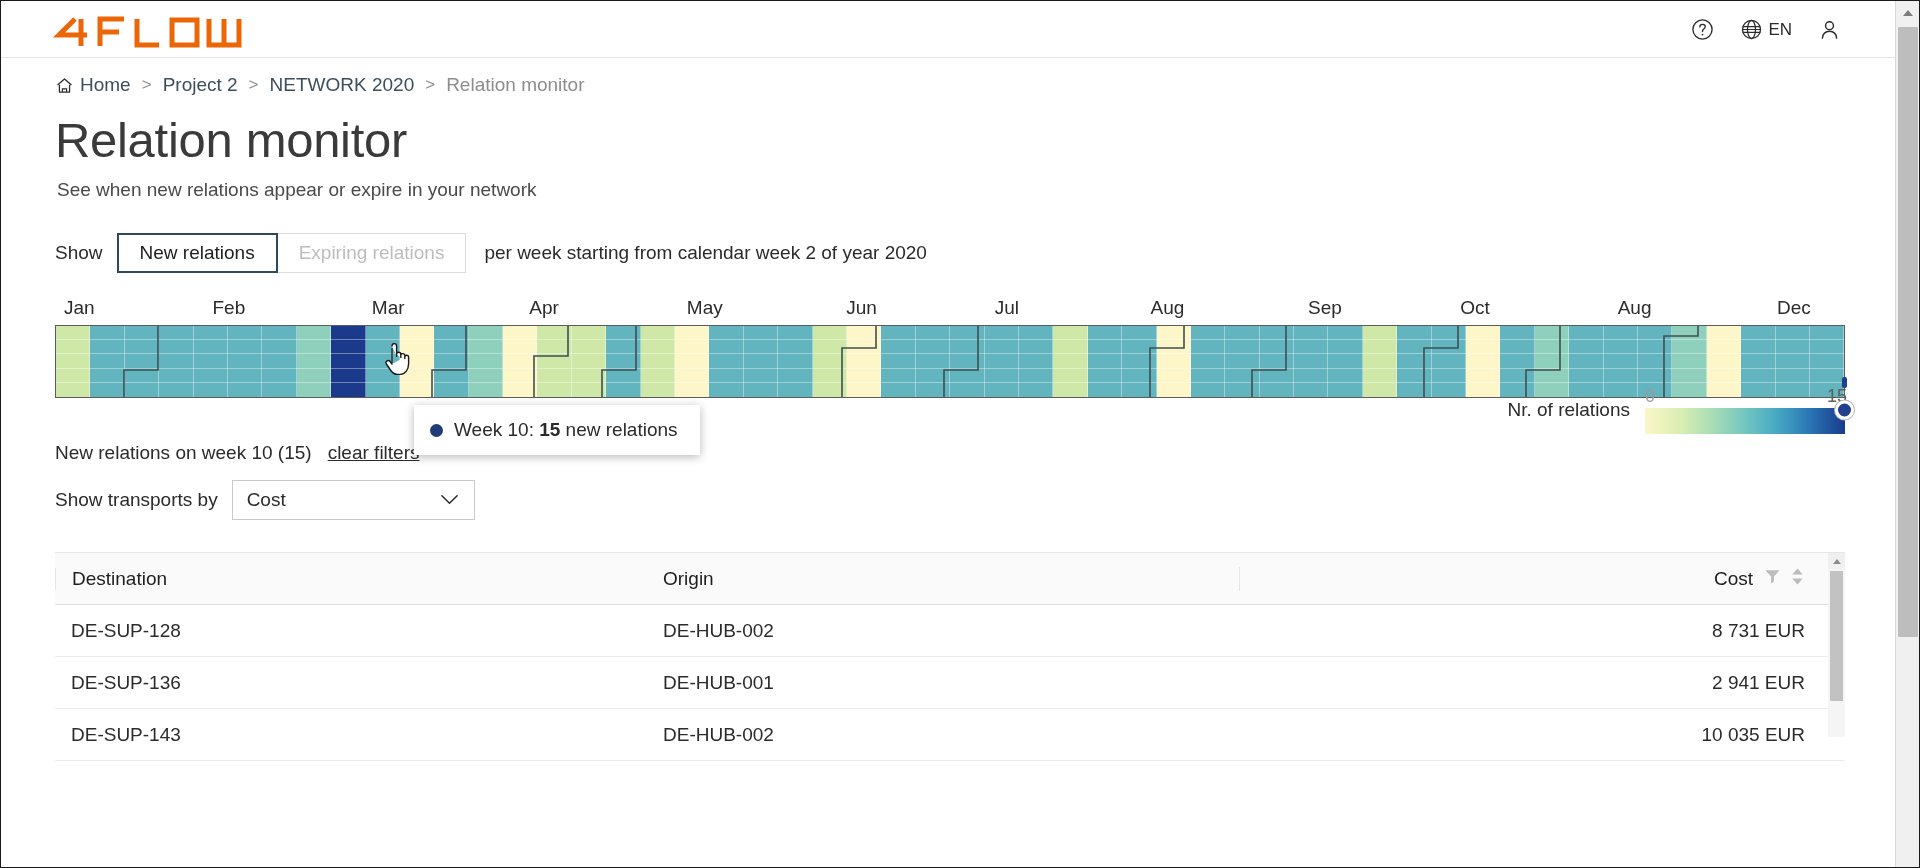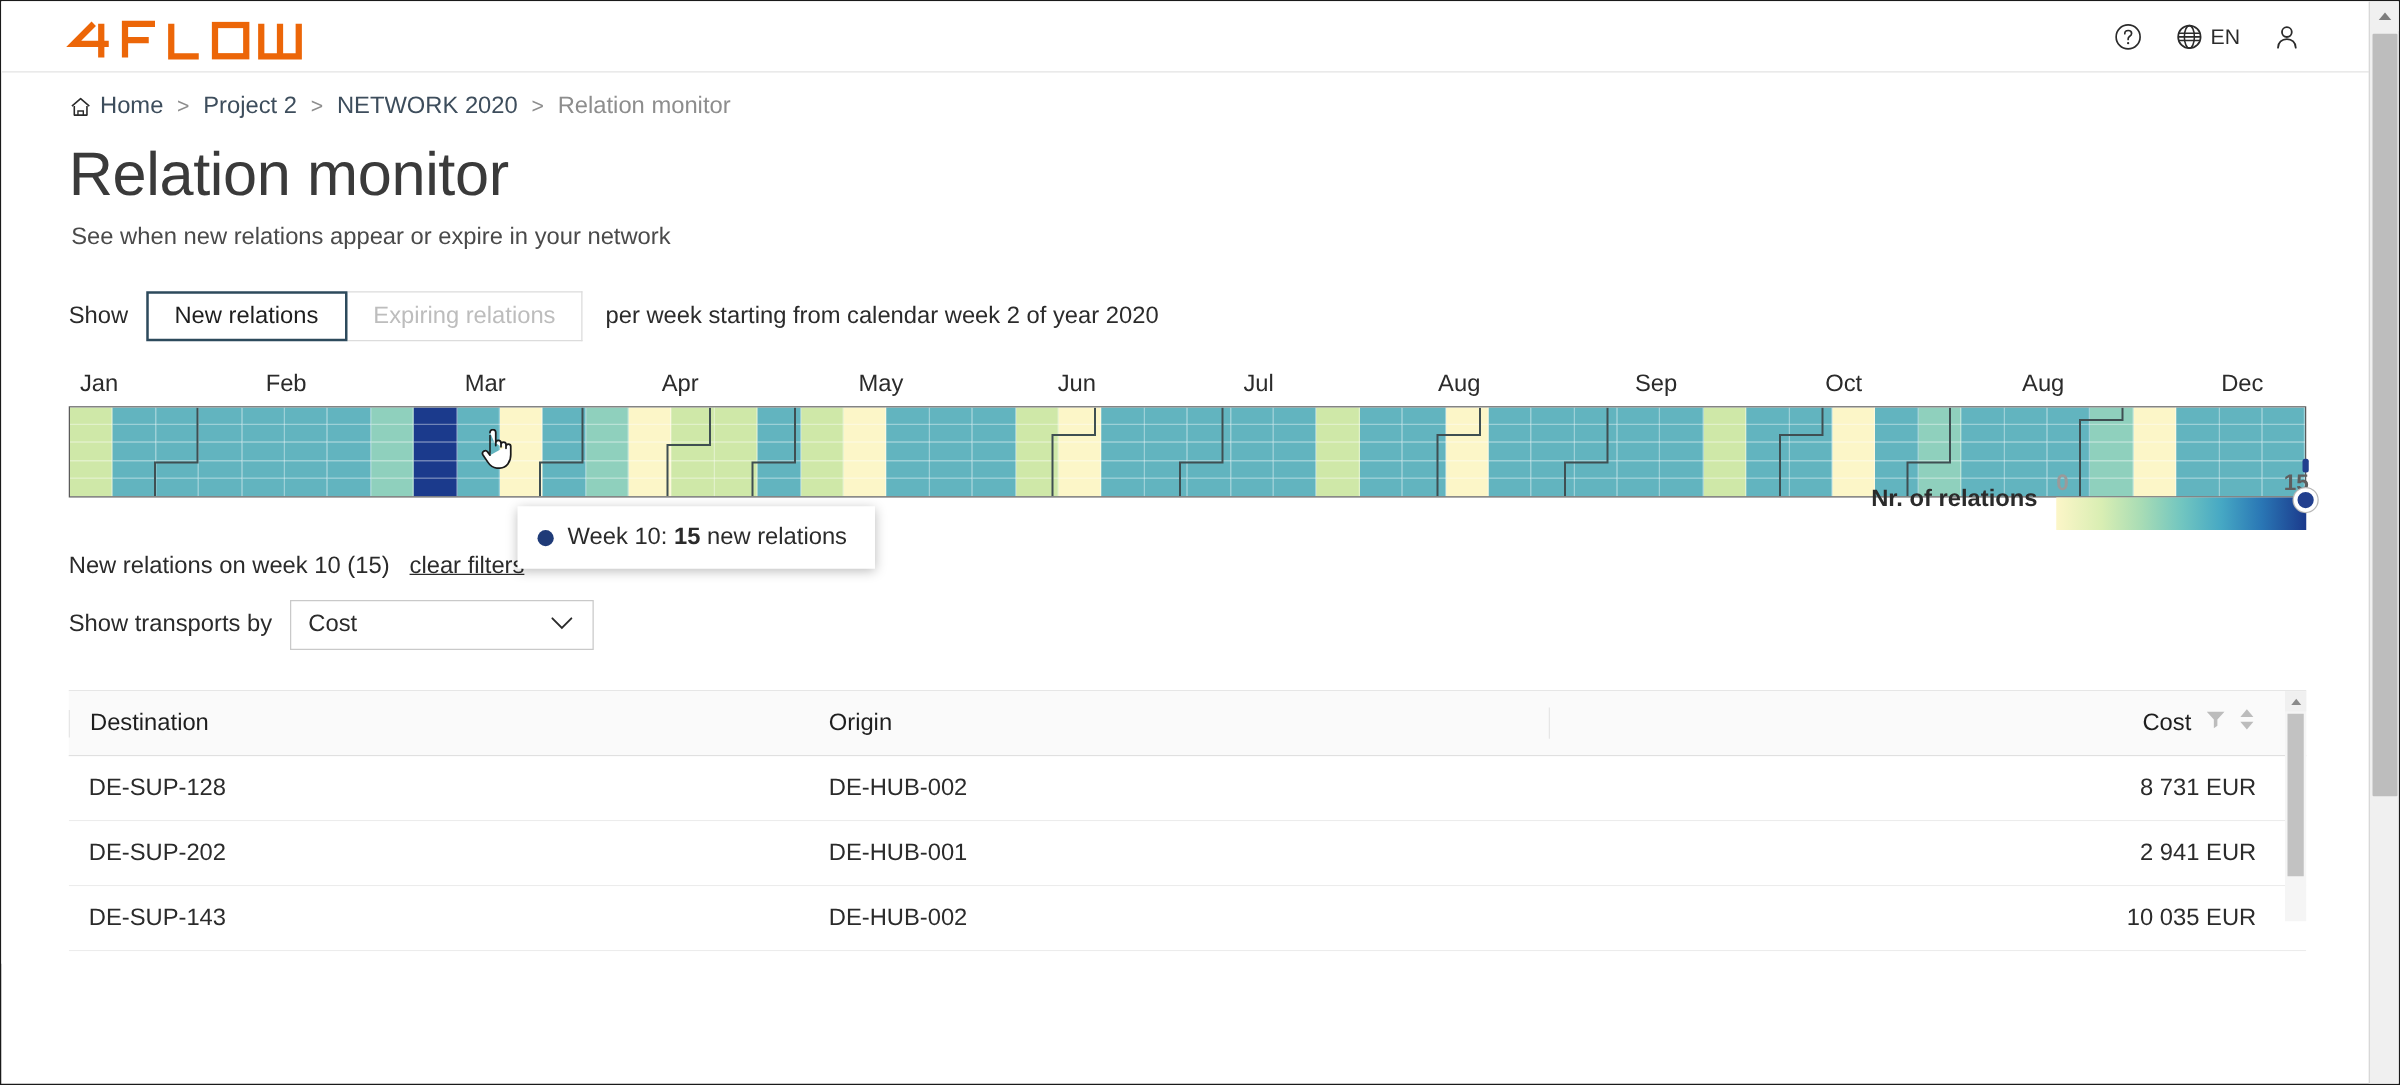--- a/index.html
+++ b/index.html
@@ -227,25 +227,24 @@
     width: 13px; height: 13px;
     border-radius: 50%;
     background: #1f3b78;
     flex: none;
   }
   .tooltip b { font-weight: 700; }
 
   
   .legend {
     position: absolute;
-    right: 0; top: 79px;
+    right: 0; top: 89px;
     display: flex;
     align-items: center;
     gap: 15px;
-    font-weight: bold;
   }
   .legend-label {
     font-size: 19px;
     color: #2b2b2b;
     white-space: nowrap;
   }
   .legend-scale-wrap { position: relative; }
   .legend-ticks {
     position: relative;
     height: 22px;
@@ -942,21 +941,21 @@
         </div>
       </div>
 
       <div class="tbody" id="table-body">
           <div class="trow">
             <div class="td c-origin">DE-SUP-128</div>
             <div class="td c-dest">DE-HUB-002</div>
             <div class="td c-cost">8 731 EUR</div>
           </div>
           <div class="trow">
-            <div class="td c-origin">DE-SUP-202</div>
+            <div class="td c-origin">DE-SUP-136</div>
             <div class="td c-dest">DE-HUB-001</div>
             <div class="td c-cost">2 941 EUR</div>
           </div>
           <div class="trow">
             <div class="td c-origin">DE-SUP-143</div>
             <div class="td c-dest">DE-HUB-002</div>
             <div class="td c-cost">10 035 EUR</div>
           </div>
         </div>
 

